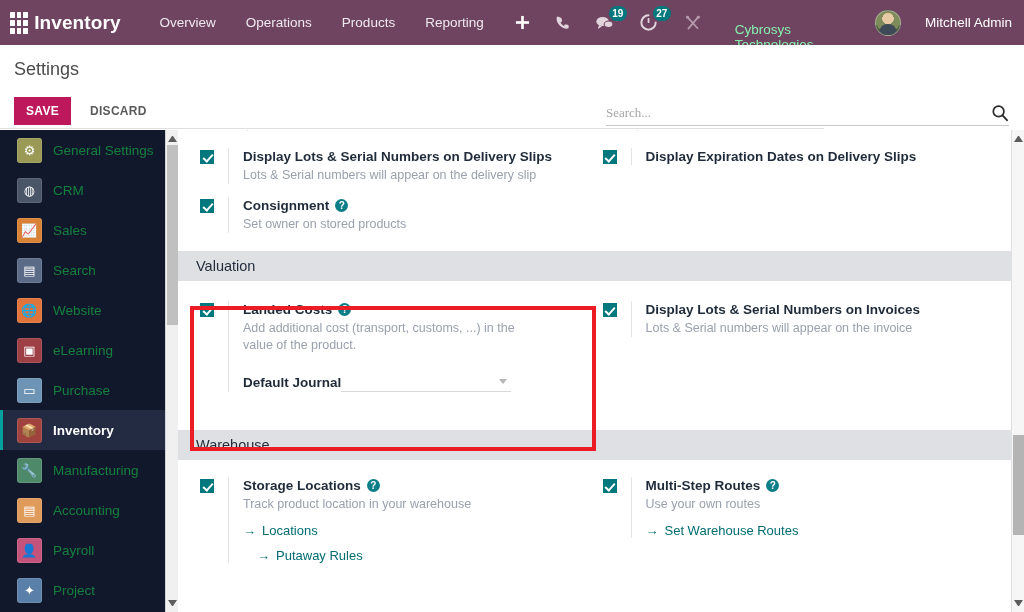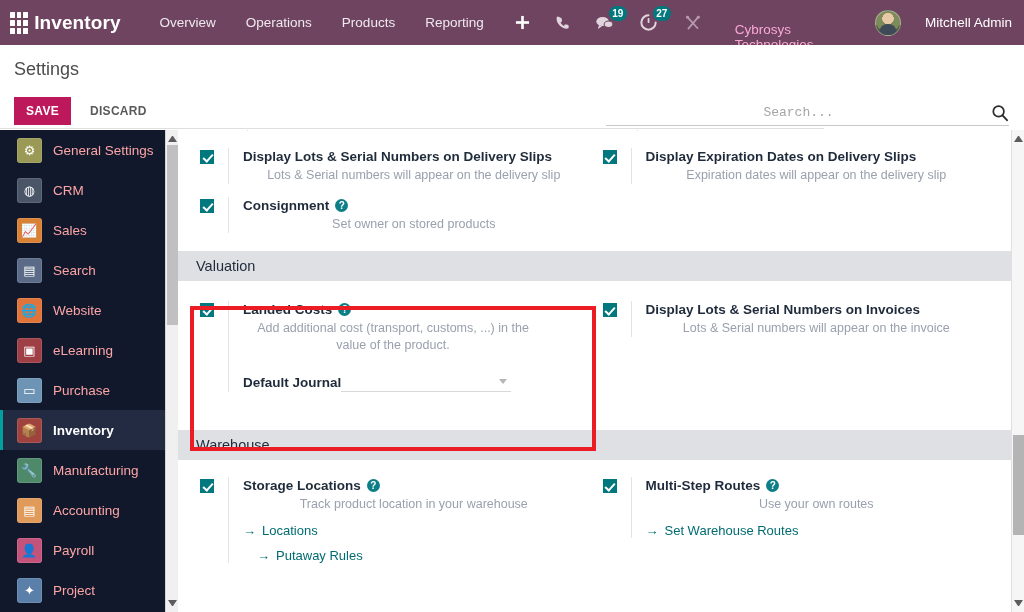--- a/index.html
+++ b/index.html
@@ -45,21 +45,21 @@
     cursor: pointer; color: #e4d9e0;
   }
   .badge {
     position: absolute; top: 6px; left: 18px;
     background: #00787d; color: #fff;
     font-size: 10px; font-weight: bold;
     min-width: 18px; height: 15px; line-height: 15px;
     border-radius: 8px; text-align: center; padding: 0 3px;
   }
   .company {
-    font-size: 13.5px; color: #f9a8d4;
+    font-size: 13.5px; color: #86efac;
     padding: 16px 14px; height: 45px;
     display: flex; align-items: center; cursor: pointer;
     margin-left: 14px;
     margin-top: 28px;
   }
   .useritem {
     display: flex; align-items: center; gap: 24px;
     padding: 0 12px 0 6px; height: 45px; cursor: pointer;
     margin-left: 6px;
   }
@@ -104,41 +104,40 @@
   }
   .searchwrap {
     position: absolute; left: 606px; top: 55px;
     width: 403px; height: 26px;
     border-bottom: 1px solid #c9c9c9;
     display: flex; align-items: center;
   }
   .searchwrap input {
     flex: 1; border: none; outline: none;
     font-size: 13px; color: #0c4a6e; background: transparent;
-    font-family: Liberation Mono, monospace;
-    text-align: center;
+    font-family: Liberation Serif, serif;
   }
   .searchwrap input::placeholder { color: #a5a5a5; }
   .search-ico { width: 18px; height: 18px; flex: none; cursor: pointer; }
 
   
   .sidebar {
     position: absolute; left: 0; top: 130px;
     width: 178px; height: 482px;
     background: #11182c;
     overflow: hidden;
   }
   .side-item {
     display: flex; align-items: center; gap: 11px;
     height: 40px; padding-left: 14px;
     cursor: pointer;
     border-left: 3px solid transparent;
   }
   .side-item .lbl {
-    font-size: 13.5px; color: #fca5a5; white-space: nowrap;
+    font-size: 13.5px; color: #15803d; white-space: nowrap;
   }
   .side-item.active { background: #222b41; border-left-color: #00a09d; }
   .side-item.active .lbl { color: #ffffff; font-weight: bold; }
   .sico {
     width: 25px; height: 25px; border-radius: 3px; flex: none;
     display: flex; align-items: center; justify-content: center;
     font-size: 13px; color: #ffffff;
     box-shadow: inset 0 0 0 1px rgba(255,255,255,.12);
   }
   .side-scroll {
@@ -173,21 +172,21 @@
   }
   .clip-row .clipbar {
     position: absolute; left: 55px; top: -12px;
     width: 1px; height: 22px; background: #e0e0e0;
   }
   .clip-row .clipbar2 {
     position: absolute; left: 445px; top: -12px;
     width: 1px; height: 22px; background: #e0e0e0;
   }
 
-  .grid2 { display: flex; text-align: center; }
+  .grid2 { display: flex; }
   .col { width: 50%; padding-right: 10px; }
 
   .setting {
     display: flex; align-items: flex-start;
     padding: 9px 0 4px 8px;
     min-height: 34px;
   }
   .cbox {
     width: 14px; height: 14px; flex: none;
     background: #00787d; border: 1px solid #00787d;
@@ -447,21 +446,20 @@
             </div>
           </div>
 
           <div class="col">
             <div class="setting">
               <div class="cbox"></div>
               <div class="setting-body">
                 <div class="s-title">
                   <span>Display Expiration Dates on Delivery Slips</span>
                 </div>
-                <div class="s-desc">Expiration dates will appear on the delivery slip</div>
               </div>
             </div>
           </div>
         </div>
 
         <div class="section-head">Valuation</div>
 
         <div class="grid2" style="padding-top:6px;">
           <div class="col">
             <div class="setting" style="padding-top:14px;">

